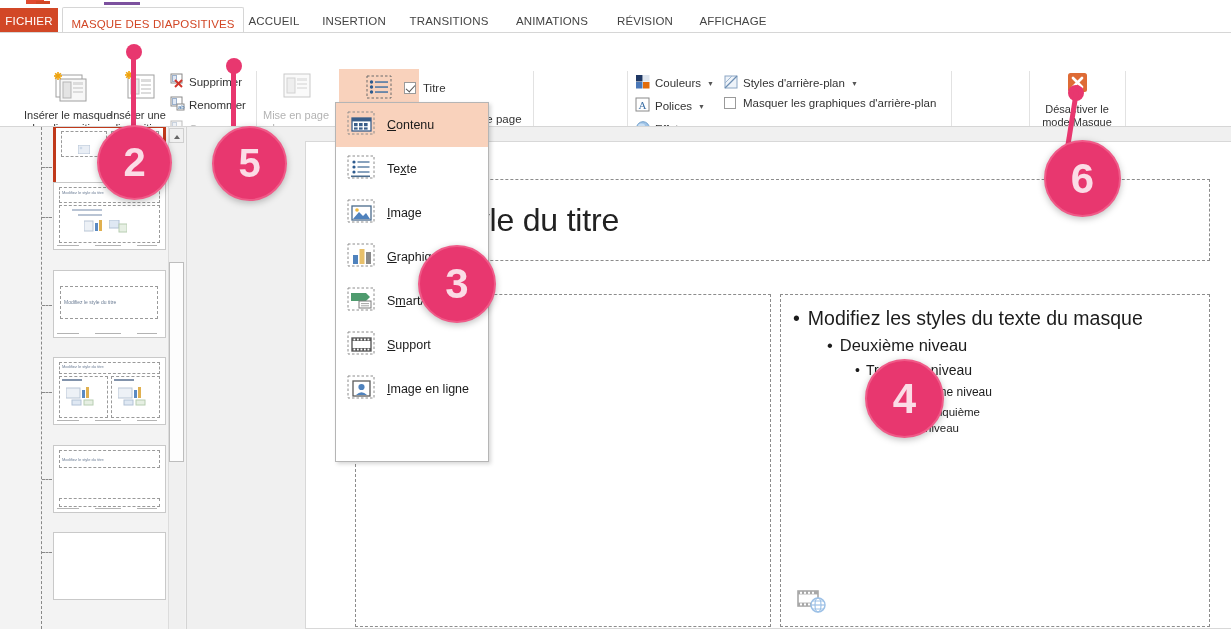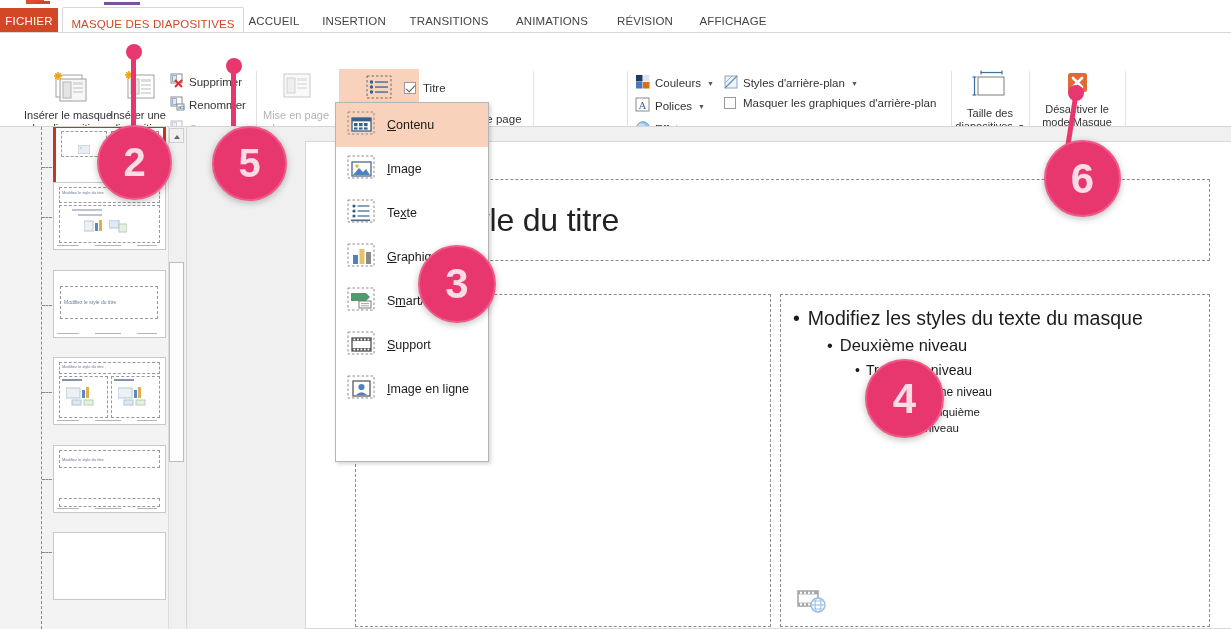--- a/index.html
+++ b/index.html
@@ -413,40 +413,20 @@
 
     <div class="grp-label" style="left:629px; width:320px;">Arrière-plan</div>
     <div class="launcher" style="left:935px; top:111px;">
       <svg width="9" height="9" viewBox="0 0 9 9">
         <path d="M1 1 L1 8 L8 8" stroke="#767676" fill="none"></path>
         <path d="M3.2 5.8 L7 2 M7 2 L7 4.6 M7 2 L4.4 2" stroke="#767676" fill="none"></path>
       </svg>
     </div>
     <div class="grp-sep" style="left:951px;"></div>
 
-    <div class="bigbtn" style="left:955px; width:70px;">
-      <span class="ic">
-        <svg width="42" height="32" viewBox="0 0 42 32">
-          <rect x="9" y="8" width="26" height="18" fill="#fff" stroke="#7d7d7d"></rect>
-          <g stroke="#3a6ea5" stroke-width="1.2">
-            <line x1="12" y1="3.5" x2="33" y2="3.5"></line>
-            <line x1="12" y1="1.5" x2="12" y2="5.5"></line>
-            <line x1="33" y1="1.5" x2="33" y2="5.5"></line>
-            <line x1="5.5" y1="8" x2="5.5" y2="26"></line>
-            <line x1="3.5" y1="8" x2="7.5" y2="8"></line>
-            <line x1="3.5" y1="26" x2="7.5" y2="26"></line>
-          </g>
-        </svg>
-      </span>
-      <span class="lbl">Taille des</span>
-      <span style="display:flex; align-items:center; gap:3px;">
-        <span>diapositives</span>
-        <span class="caret">▼</span>
-      </span>
-    </div>
 
     <div class="grp-label" style="left:953px; width:72px;">Taille</div>
     <div class="grp-sep" style="left:1029px;"></div>
 
     <div class="bigbtn" style="left:1033px; width:88px;">
       <span class="ic">
         <svg width="30" height="28" viewBox="0 0 30 28">
           <rect x="6" y="4" width="19" height="19" rx="2.5" fill="#de6b35"></rect>
           <g stroke="#ffffff" stroke-width="2.7" stroke-linecap="round">
             <line x1="11" y1="9" x2="20" y2="18"></line>
@@ -668,42 +648,42 @@
           <rect x="6" y="7" width="19" height="3.4" fill="#3b5f8a"></rect>
         </svg>
       </span>
       <span class="mlabel"><u>C</u>ontenu</span>
     </div>
 
     <div class="menu-item">
       <span class="ic">
         <svg width="30" height="26" viewBox="0 0 30 26">
           <rect x="2" y="1" width="26" height="22" fill="none" stroke="#8c8c8c" stroke-dasharray="2.5,2"></rect>
-          <rect x="6" y="7" width="19" height="14" fill="#fff" stroke="#4a6b8c" stroke-width="1.3"></rect>
-          <circle cx="11" cy="11" r="1.8" fill="#f0b93c"></circle>
-          <path d="M7 20 L13 13 L17 17 L20 14 L24 20 Z" fill="#4f82bd"></path>
-        </svg>
-      </span>
-      <span class="mlabel"><u>I</u>mage</span>
-    </div>
-
-    <div class="menu-item">
-      <span class="ic">
-        <svg width="30" height="26" viewBox="0 0 30 26">
-          <rect x="2" y="1" width="26" height="22" fill="none" stroke="#8c8c8c" stroke-dasharray="2.5,2"></rect>
           <circle cx="8" cy="7" r="1.6" fill="#2f5c8f"></circle>
             <rect x="11.5" y="6.2" width="12" height="1.6" fill="#6b8cad"></rect>
           <circle cx="8" cy="12" r="1.6" fill="#2f5c8f"></circle>
             <rect x="11.5" y="11.2" width="12" height="1.6" fill="#6b8cad"></rect>
           <circle cx="8" cy="17" r="1.6" fill="#2f5c8f"></circle>
             <rect x="11.5" y="16.2" width="12" height="1.6" fill="#6b8cad"></rect>
           <rect x="5" y="20.5" width="19" height="1.6" fill="#4a6b8c"></rect>
         </svg>
       </span>
       <span class="mlabel">Te<u>x</u>te</span>
+    </div>
+
+    <div class="menu-item">
+      <span class="ic">
+        <svg width="30" height="26" viewBox="0 0 30 26">
+          <rect x="2" y="1" width="26" height="22" fill="none" stroke="#8c8c8c" stroke-dasharray="2.5,2"></rect>
+          <rect x="6" y="7" width="19" height="14" fill="#fff" stroke="#4a6b8c" stroke-width="1.3"></rect>
+          <circle cx="11" cy="11" r="1.8" fill="#f0b93c"></circle>
+          <path d="M7 20 L13 13 L17 17 L20 14 L24 20 Z" fill="#4f82bd"></path>
+        </svg>
+      </span>
+      <span class="mlabel"><u>I</u>mage</span>
     </div>
 
     <div class="menu-item">
       <span class="ic">
         <svg width="30" height="26" viewBox="0 0 30 26">
           <rect x="2" y="1" width="26" height="22" fill="none" stroke="#8c8c8c" stroke-dasharray="2.5,2"></rect>
           <rect x="7" y="12" width="5" height="9" fill="#4f82bd"></rect>
           <rect x="13.5" y="6" width="5" height="15" fill="#e8c06a"></rect>
           <rect x="20" y="9" width="5" height="12" fill="#8a8a8a"></rect>
         </svg>

